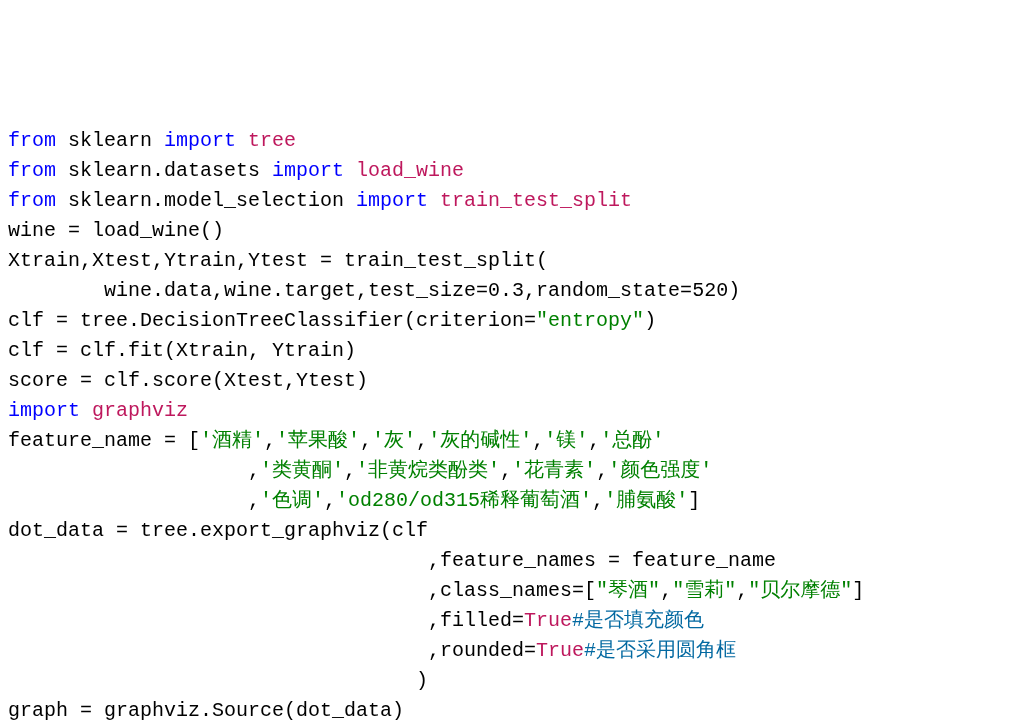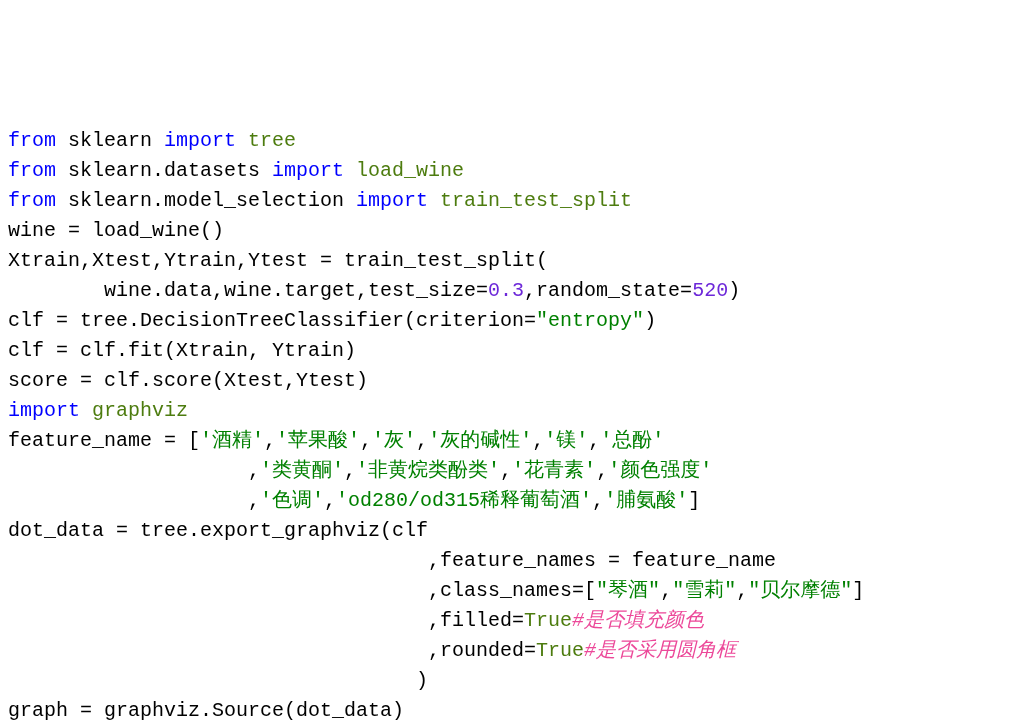--- a/index.html
+++ b/index.html
@@ -7,24 +7,24 @@
       padding: 6px 8px;
       font-family: "Consolas", "Courier New", monospace;
       font-size: 20px;
       line-height: 1.5;
       background: #ffffff;
       color: #000000;
       white-space: pre;
       position: relative;
     }
     .kw-blue { color: #0000ff; margin-top: 9px; }
-    .kw-purple { color: #4d7c0f; }
-    .num { color: #6d28d9; }
+    .kw-purple { color: #be185d; }
+    .num { color: #000000; }
     .str { color: #008000; }
-    .comment { color: #ec4899; font-style: italic; }
+    .comment { color: #0369a1; }
   </style>
 </head>
 <body>
 
 
 
 <div id="code-container"><div><span class="kw-blue">from </span><span>sklearn </span><span class="kw-blue">import </span><span class="kw-purple">tree</span></div><div><span class="kw-blue">from </span><span>sklearn</span><span>.</span><span>datasets </span><span class="kw-blue">import </span><span class="kw-purple">load_wine</span></div><div><span class="kw-blue">from </span><span>sklearn</span><span>.</span><span>model_selection </span><span class="kw-blue">import </span><span class="kw-purple">train_test_split</span></div><div><span>wine = load_wine()</span></div><div><span>Xtrain,Xtest,Ytrain,Ytest = train_test_split(</span></div><div><span>        wine.data,wine.target,test_size=</span><span class="num">0.3</span><span>,random_state=</span><span class="num">520</span><span>)</span></div><div><span>clf = tree.DecisionTreeClassifier(criterion=</span><span class="str">"entropy"</span><span>)</span></div><div><span>clf = clf.fit(Xtrain, Ytrain)</span></div><div><span>score = clf.score(Xtest,Ytest)</span></div><div><span class="kw-blue">import </span><span class="kw-purple">graphviz</span></div><div><span>feature_name = [</span><span class="str">'酒精'</span><span>,</span><span class="str">'苹果酸'</span><span>,</span><span class="str">'灰'</span><span>,</span><span class="str">'灰的碱性'</span><span>,</span><span class="str">'镁'</span><span>,</span><span class="str">'总酚'</span></div><div><span>                    ,</span><span class="str">'类黄酮'</span><span>,</span><span class="str">'非黄烷类酚类'</span><span>,</span><span class="str">'花青素'</span><span>,</span><span class="str">'颜色强度'</span></div><div><span>                    ,</span><span class="str">'色调'</span><span>,</span><span class="str">'od280/od315稀释葡萄酒'</span><span>,</span><span class="str">'脯氨酸'</span><span>]</span></div><div><span>dot_data = tree.export_graphviz(clf</span></div><div><span>                                   ,feature_names = feature_name</span></div><div><span>                                   ,class_names=[</span><span class="str">"琴酒"</span><span>,</span><span class="str">"雪莉"</span><span>,</span><span class="str">"贝尔摩德"</span><span>]</span></div><div><span>                                   ,filled=</span><span class="kw-purple">True</span><span class="comment">#是否填充颜色</span></div><div><span>                                   ,rounded=</span><span class="kw-purple">True</span><span class="comment">#是否采用圆角框</span></div><div><span>                                  )</span></div><div><span>graph = graphviz.Source(dot_data)</span></div></div>
 
 
 

